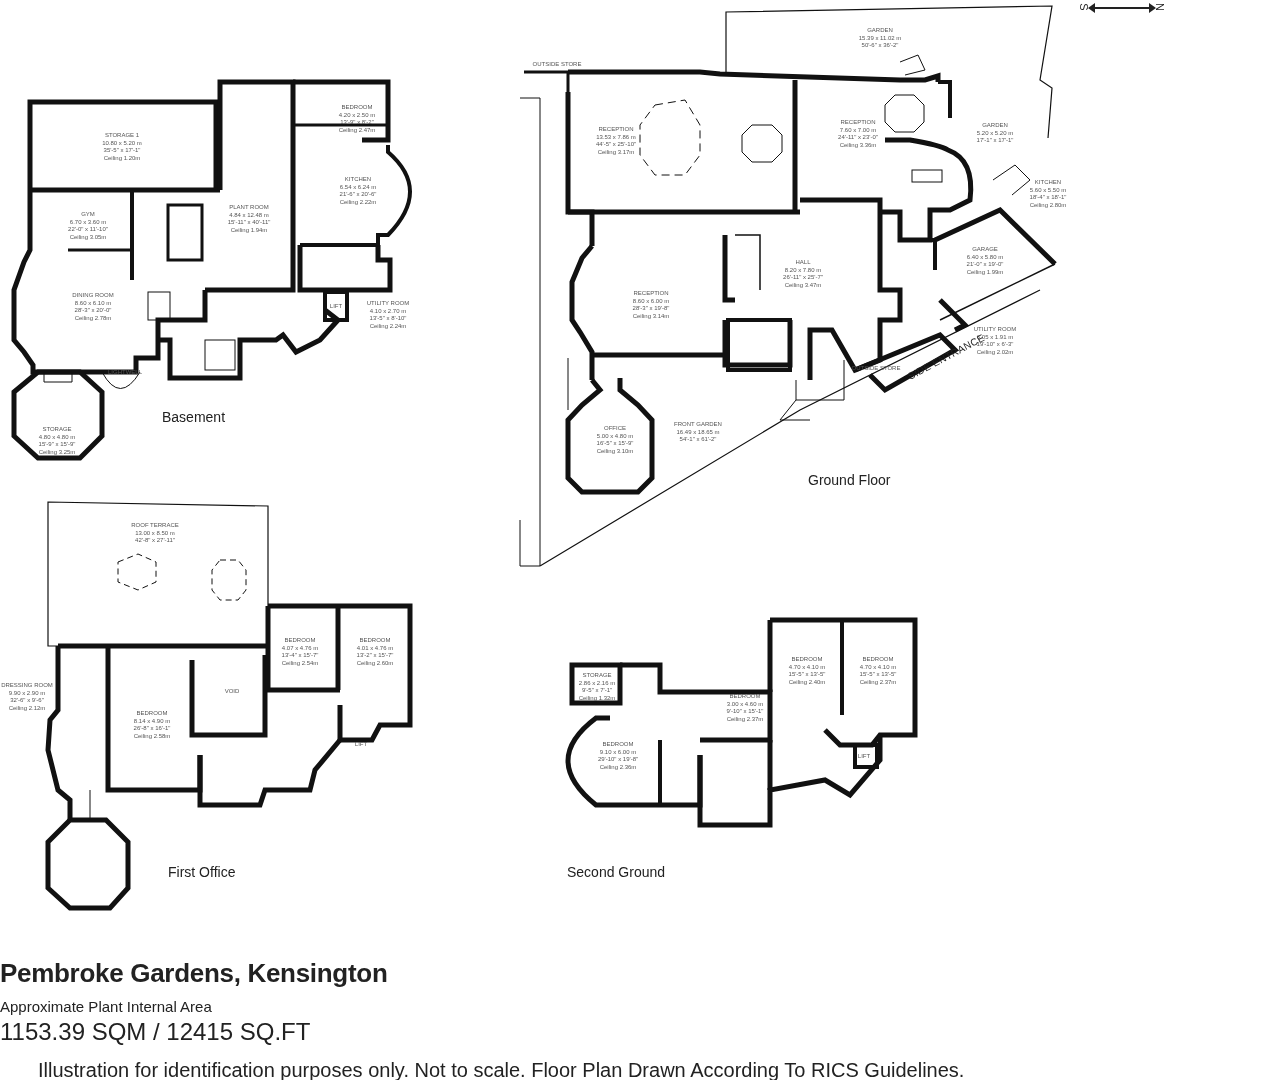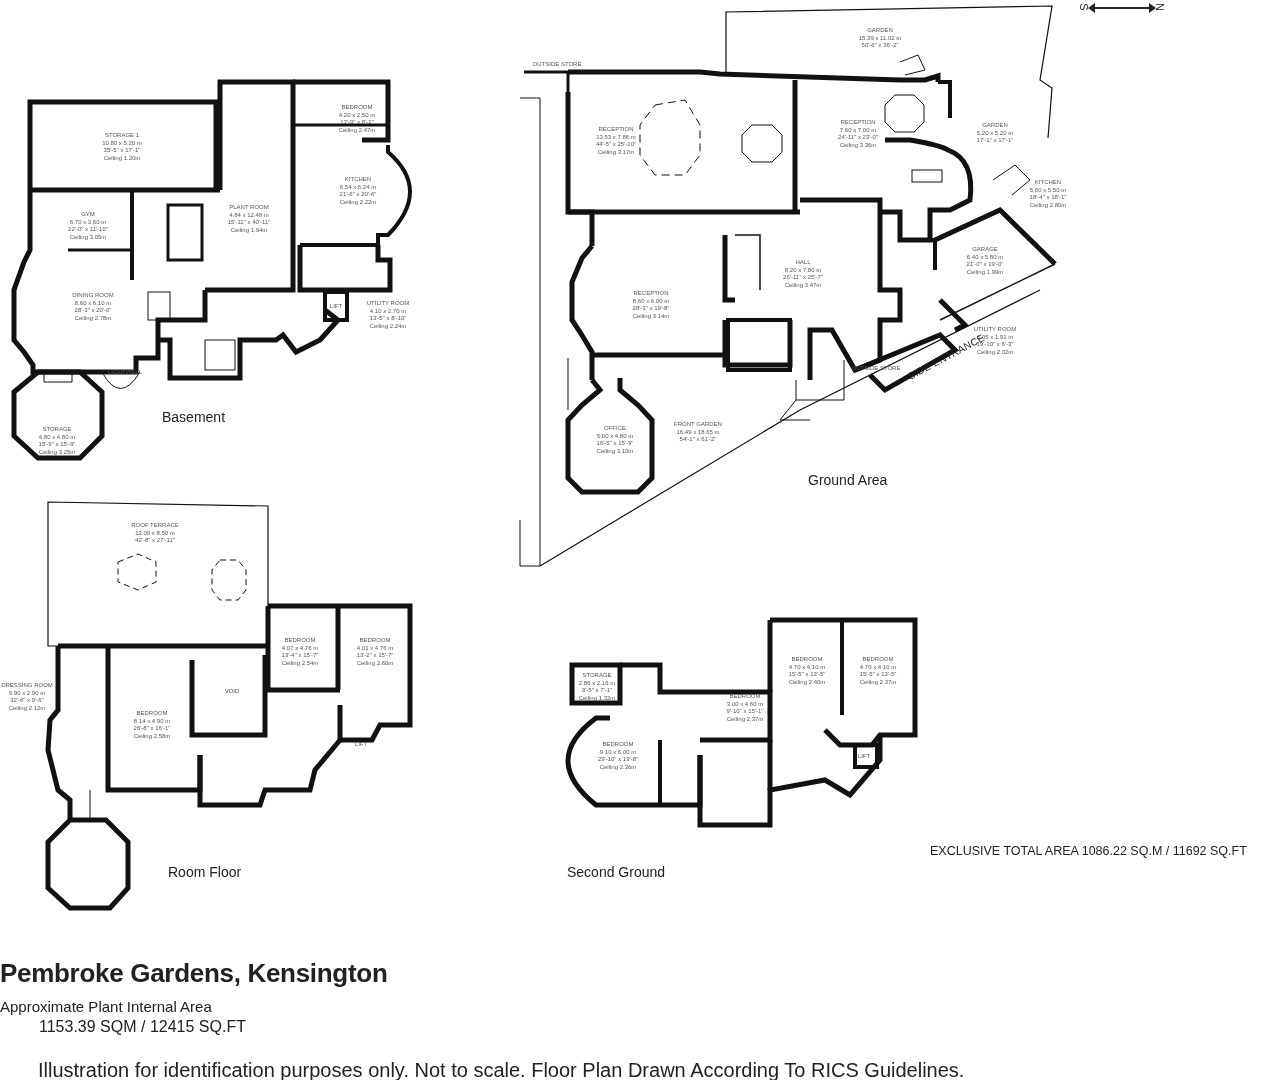--- a/index.html
+++ b/index.html
@@ -15,21 +15,21 @@
   .compass .s, .compass .n { position: absolute; font-size: 11px; top: 1px; color:#222; }
   .compass .s { left: 0; transform: rotate(90deg); }
   .compass .n { left: 76px; transform: rotate(90deg); }
   .compass .arrow { position: absolute; left: 14px; top: 7px; width: 56px; height: 2px; background: #222; }
   .compass .arrow:before { content:""; position:absolute; left:-6px; top:-4px; border-right:7px solid #222; border-top:5px solid transparent; border-bottom:5px solid transparent; }
   .compass .arrow:after { content:""; position:absolute; right:-6px; top:-4px; border-left:7px solid #222; border-top:5px solid transparent; border-bottom:5px solid transparent; }
   .side-entrance { position: absolute; left: 906px; top: 372px; font-size: 10px; transform: rotate(-28deg); transform-origin: left top; letter-spacing: 0.3px; }
   .footer-block { position: absolute; left: 0; width: 920px; text-align: left; }
   .title { top: 958px; font-size: 26px; font-weight: bold; letter-spacing: -0.3px; }
   .subtitle { top: 998px; font-size: 15px; }
-  .area { top: 1018px; font-size: 16px; padding-left: 39px; }
+  .area { top: 1018px; font-size: 24px; }
   .disclaimer { position: absolute; left: 38px; top: 1059px; font-size: 20px; white-space: nowrap; }
   .notes { position: absolute; left: 930px; top: 842px; font-size: 12.5px; line-height: 18px; white-space: nowrap; }
 </style>
 </head>
 <body>
 
 <svg class="plan" width="1273" height="1080" viewBox="0 0 1273 1080">
   <g fill="none" stroke="#111" stroke-linejoin="miter">
 
     <g stroke-width="5">
@@ -239,21 +239,21 @@
 </div>
 <div class="room-label" style="left:615px;top:425px">
   <span class="rn">Office</span>
     <span>5.00 x 4.80 m</span>
     <span>16'-5" x 15'-9"</span>
     <span>Ceiling 3.10m</span>
 </div>
 <div class="room-label" style="left:557px;top:61px">OUTSIDE STORE</div>
 <div class="room-label" style="left:876px;top:365px">OUTSIDE STORE</div>
 <div class="side-entrance">SIDE ENTRANCE</div>
-<div class="floor-title" style="left:808px;top:472px">Ground Area</div>
+<div class="floor-title" style="left:808px;top:472px">Ground Floor</div>
 
 <div class="room-label" style="left:155px;top:522px">
   <span class="rn">Roof Terrace</span>
     <span>13.00 x 8.50 m</span>
     <span>42'-8" x 27'-11"</span>
 </div>
 <div class="room-label" style="left:300px;top:637px">
   <span class="rn">Bedroom</span>
     <span>4.07 x 4.76 m</span>
     <span>13'-4" x 15'-7"</span>
@@ -272,21 +272,21 @@
     <span>Ceiling 2.12m</span>
 </div>
 <div class="room-label" style="left:152px;top:710px">
   <span class="rn">Bedroom</span>
     <span>8.14 x 4.90 m</span>
     <span>26'-8" x 16'-1"</span>
     <span>Ceiling 2.58m</span>
 </div>
 <div class="room-label" style="left:232px;top:688px">VOID</div>
 <div class="room-label" style="left:361px;top:741px">LIFT</div>
-<div class="floor-title" style="left:168px;top:864px">Room Floor</div>
+<div class="floor-title" style="left:168px;top:864px">First Office</div>
 
 <div class="room-label" style="left:597px;top:672px">
   <span class="rn">Storage</span>
     <span>2.86 x 2.16 m</span>
     <span>9'-5" x 7'-1"</span>
     <span>Ceiling 1.32m</span>
 </div>
 <div class="room-label" style="left:745px;top:693px">
   <span class="rn">Bedroom</span>
     <span>3.00 x 4.60 m</span>
@@ -308,19 +308,18 @@
 <div class="room-label" style="left:618px;top:741px">
   <span class="rn">Bedroom</span>
     <span>9.10 x 6.00 m</span>
     <span>29'-10" x 19'-8"</span>
     <span>Ceiling 2.36m</span>
 </div>
 <div class="room-label" style="left:864px;top:753px">LIFT</div>
 <div class="floor-title" style="left:567px;top:864px">Second Ground</div>
 
 <div class="notes">
-  <div>EXCLUSIVE TOTAL AREA 1086.22 SQ.M / 11692 SQ.FT</div>
 </div>
 
 <div class="footer-block title">Pembroke Gardens, Kensington</div>
 <div class="footer-block subtitle">Approximate Plant Internal Area</div>
 <div class="footer-block area">1153.39 SQM / 12415 SQ.FT</div>
 <div class="disclaimer">Illustration for identification purposes only. Not to scale. Floor Plan Drawn According To RICS Guidelines.</div>
 
 </body></html>

